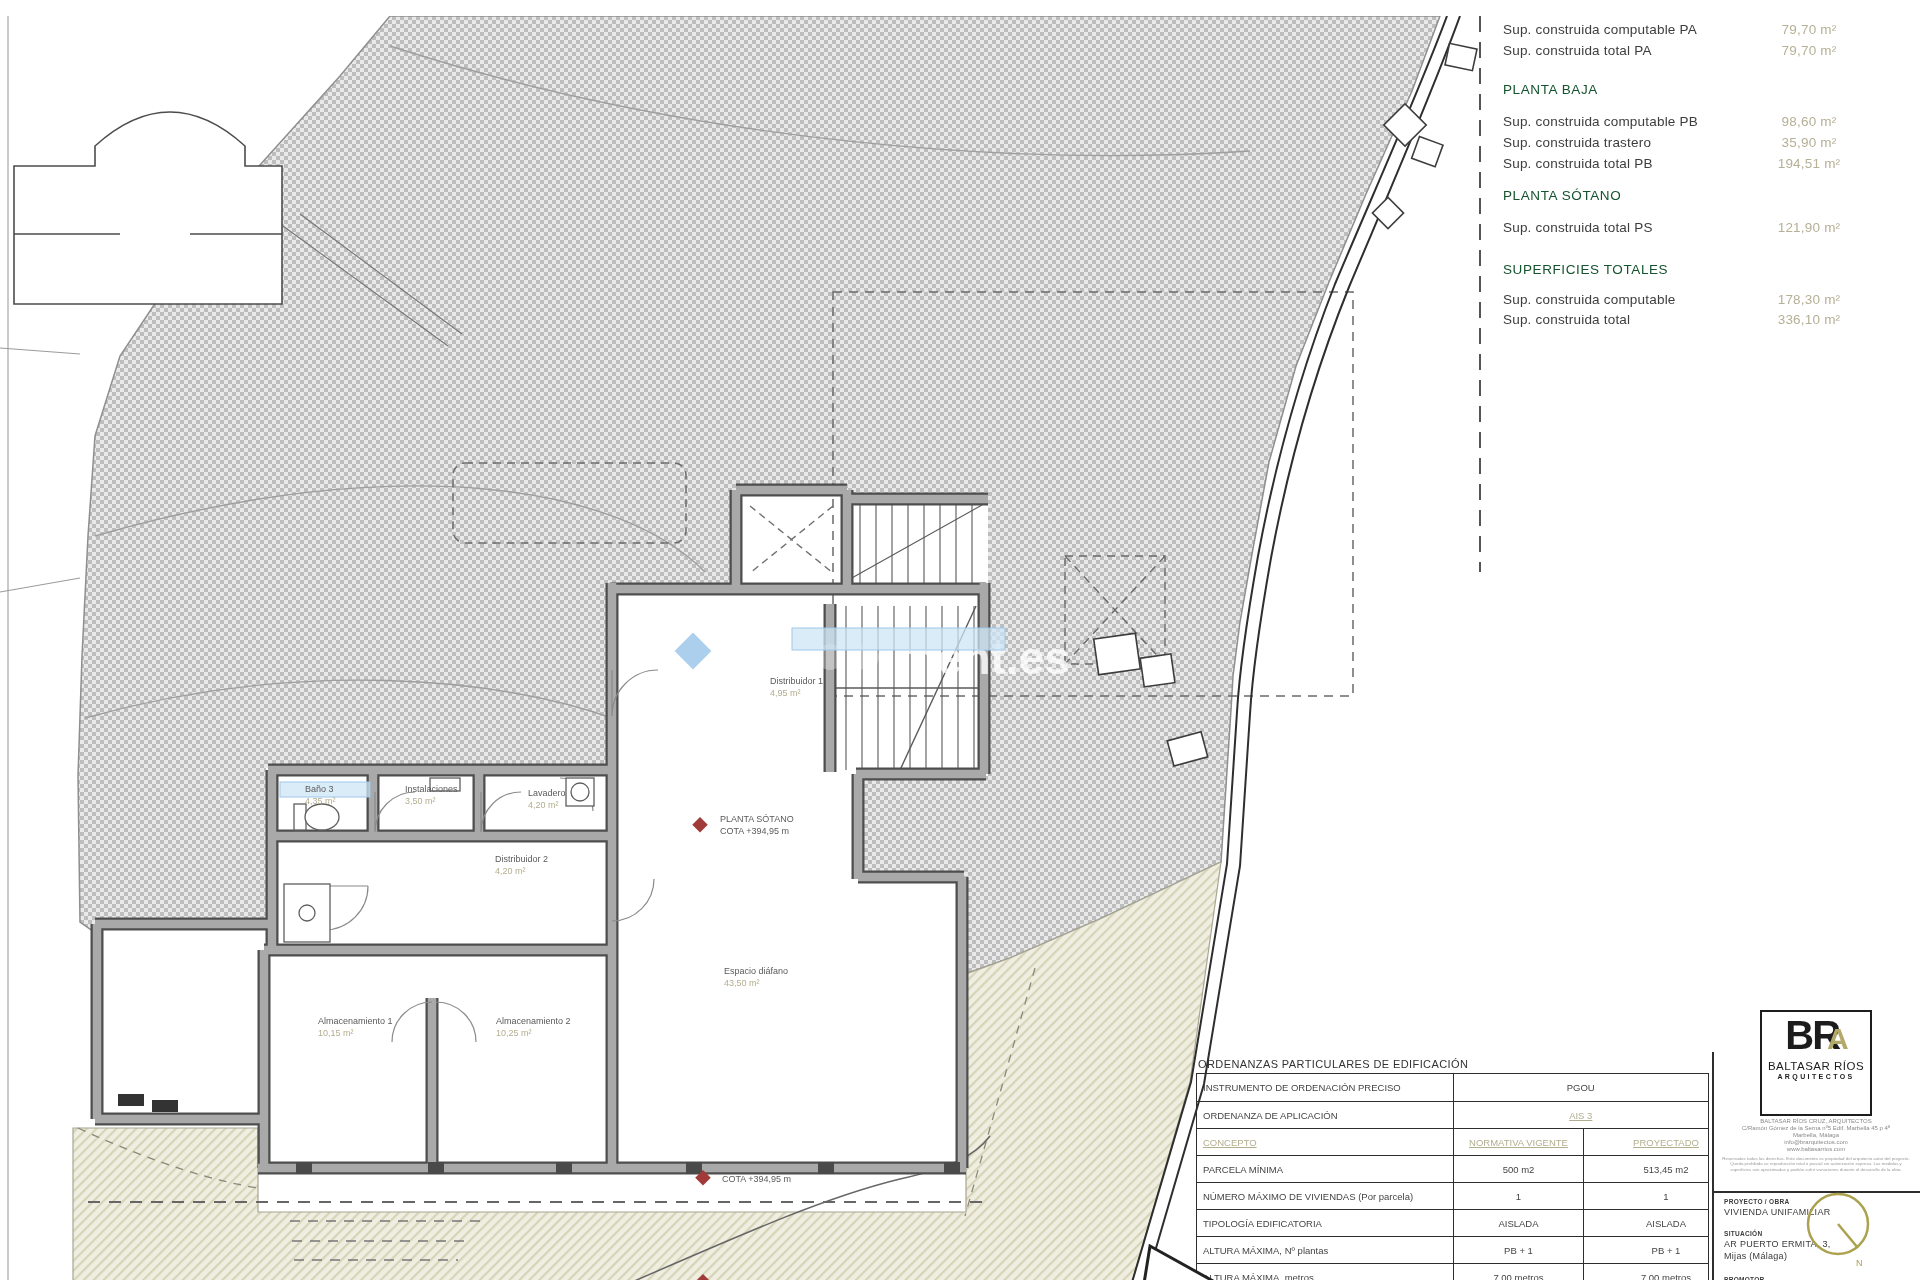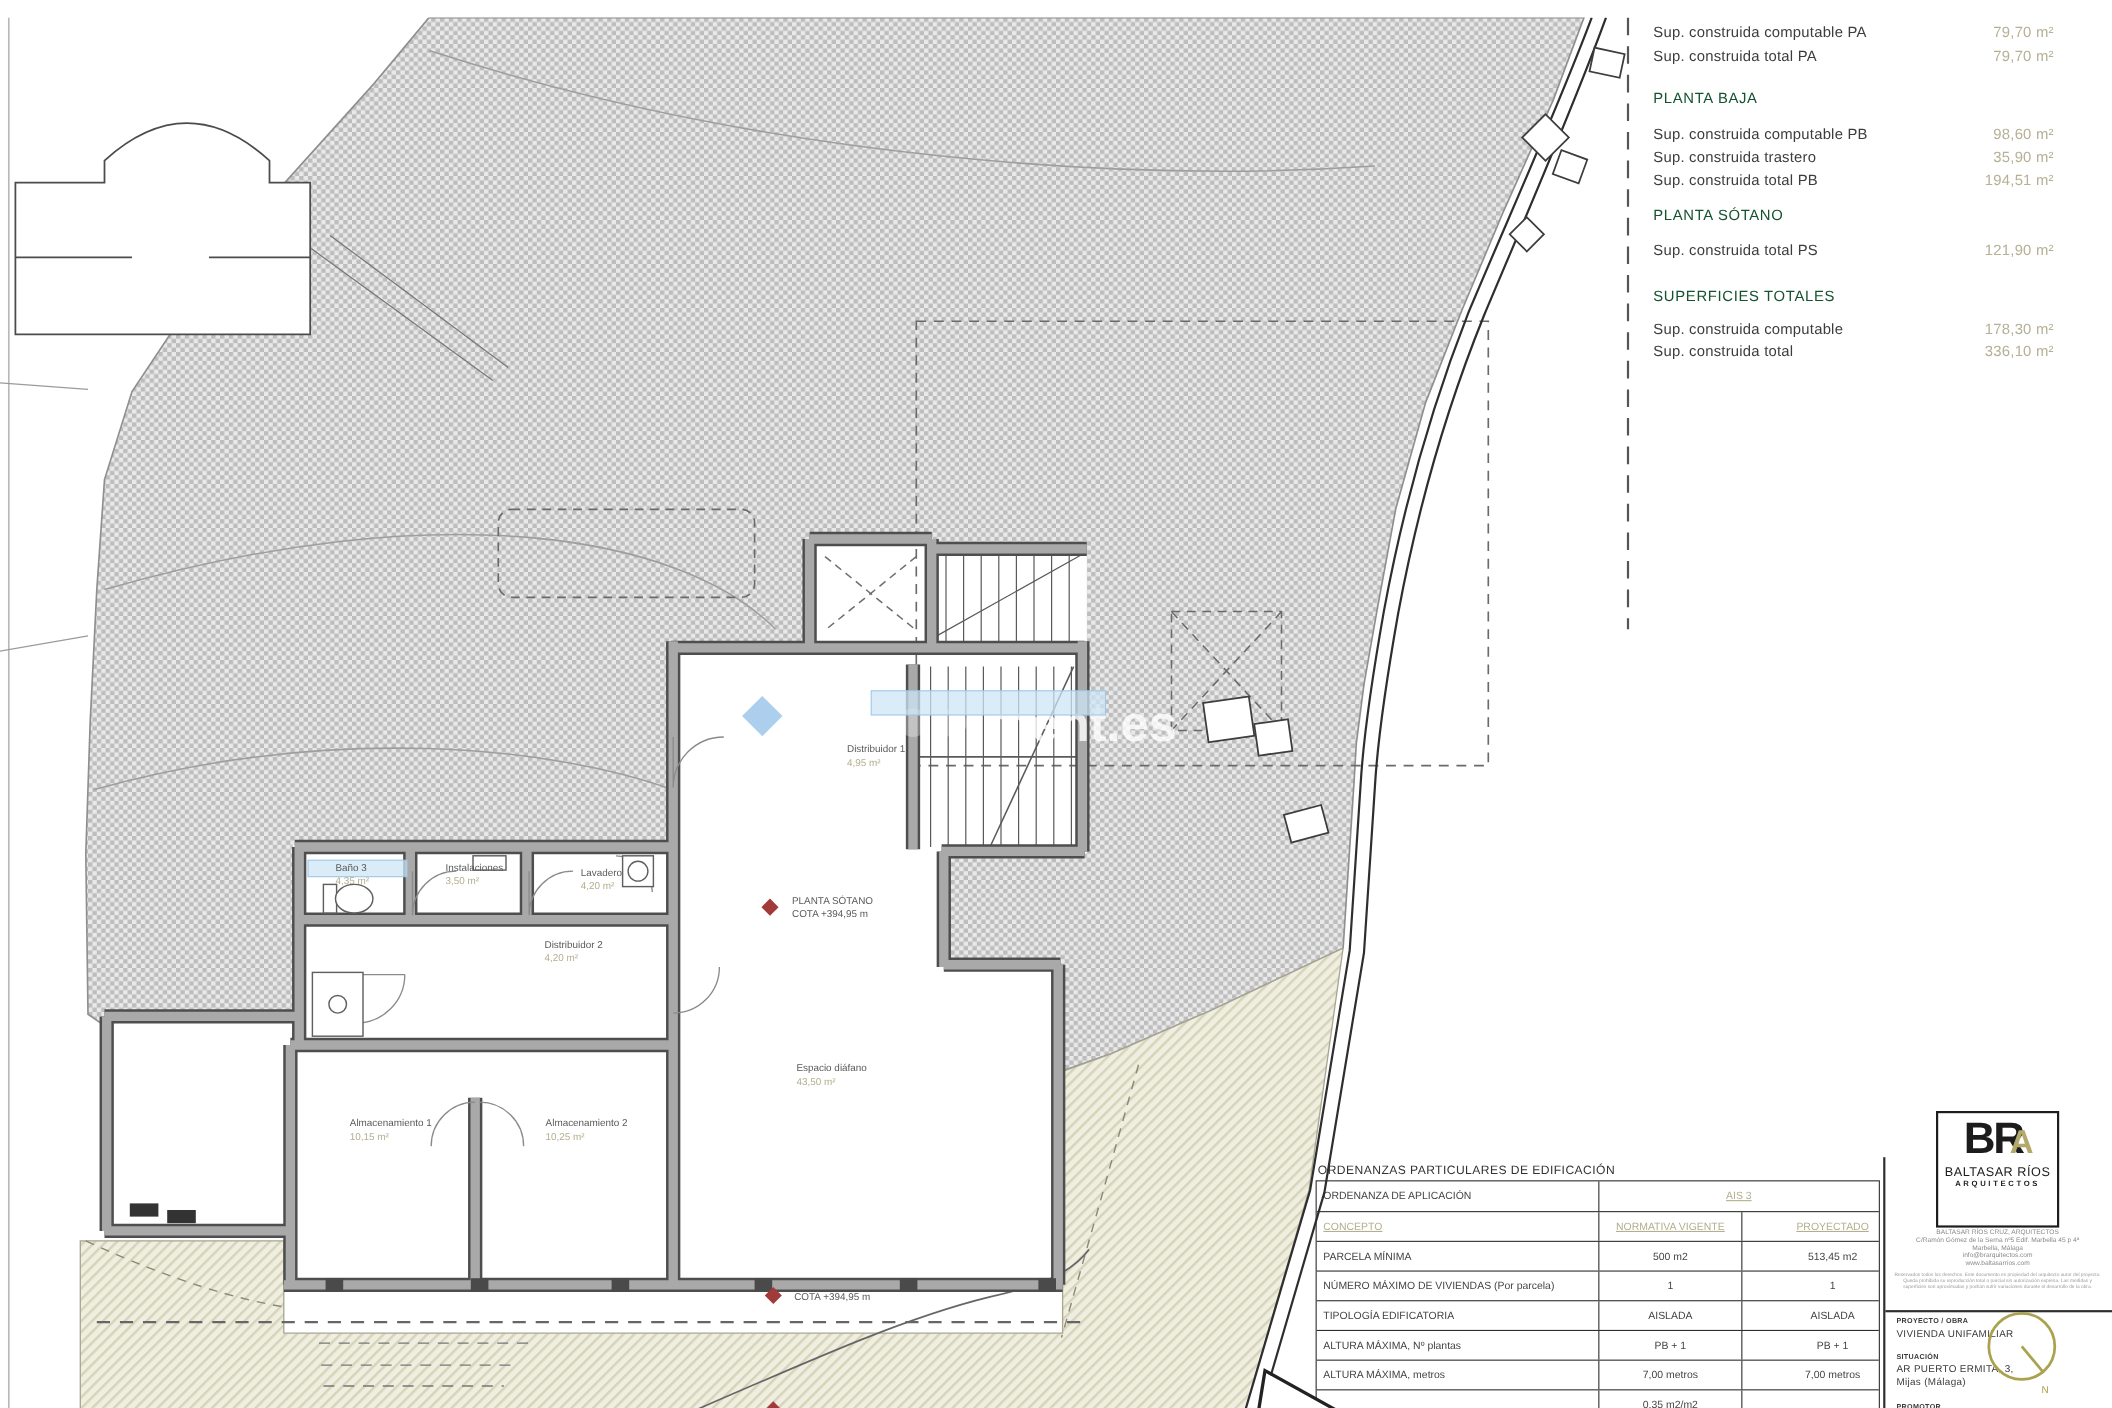--- a/index.html
+++ b/index.html
@@ -5,21 +5,21 @@
   html,body{margin:0;padding:0;background:#ffffff;}
   body{font-family:"Liberation Sans", sans-serif; width:1920px;height:1280px;position:relative;overflow:hidden;}
   #sheet{position:absolute;left:0;top:16px;width:1904px;height:1280px;}
   svg{position:absolute;left:0;top:0;z-index:5;pointer-events:none;}
   .panel-text{position:absolute;z-index:2;}
 
   
   #summary{left:1503px;top:0;width:400px;}
   .sum-row{position:absolute;left:0;width:400px;height:18px;font-size:13.5px;color:#3d3d3d;letter-spacing:.2px;}
   .sum-row .lbl{position:absolute;left:0;}
-  .sum-row .val{position:absolute;left:248px;width:116px;text-align:right;color:#b5b096;}
+  .sum-row .val{position:absolute;left:248px;width:116px;text-align:center;color:#b5b096;}
   .sum-title{position:absolute;left:0;font-size:13.5px;color:#14532d;letter-spacing:.6px;}
 
   
   #ordtable{left:1196px;top:1042px;width:513px;z-index:2;}
   .ord-title{font-size:11px;color:#333;letter-spacing:.4px;margin:0 0 3px 2px;}
   .ord-grid{border:1.6px solid #2e2e2e;}
   .ord-row{display:flex;height:27px;border-top:1.6px solid #2e2e2e;box-sizing:border-box;align-items:center;font-size:9.5px;color:#444;}
   .ord-row:first-child{border-top:none;}
   .c-lbl{width:256px;padding-left:6px;box-sizing:border-box;}
   .c-v1{width:130px;text-align:center;border-left:1.6px solid #2e2e2e;align-self:stretch;display:flex;align-items:center;justify-content:center;box-sizing:border-box;}
@@ -83,20 +83,24 @@
       </div>
     <div class="sum-row" style="top:296px">
         <span class="lbl">Sup. construida total</span>
         <span class="val">336,10 m²</span>
       </div>
   </div>
 
   <div id="ordtable" class="panel-text">
     <div class="ord-title">ORDENANZAS PARTICULARES DE EDIFICACIÓN</div>
     <div class="ord-grid">
+      <div class="ord-row">
+          <div class="c-lbl">INSTRUMENTO DE ORDENACIÓN PRECISO</div>
+          <div class="c-span">PGOU</div>
+        </div>
       <div class="ord-row">
           <div class="c-lbl">ORDENANZA DE APLICACIÓN</div>
           <div class="c-span tan">AIS 3</div>
         </div>
       <div class="ord-row">
           <div class="c-lbl tan">CONCEPTO</div>
           <div class="c-v1 tan">NORMATIVA VIGENTE</div>
           <div class="c-v2 tan">PROYECTADO</div>
         </div>
       <div class="ord-row">

